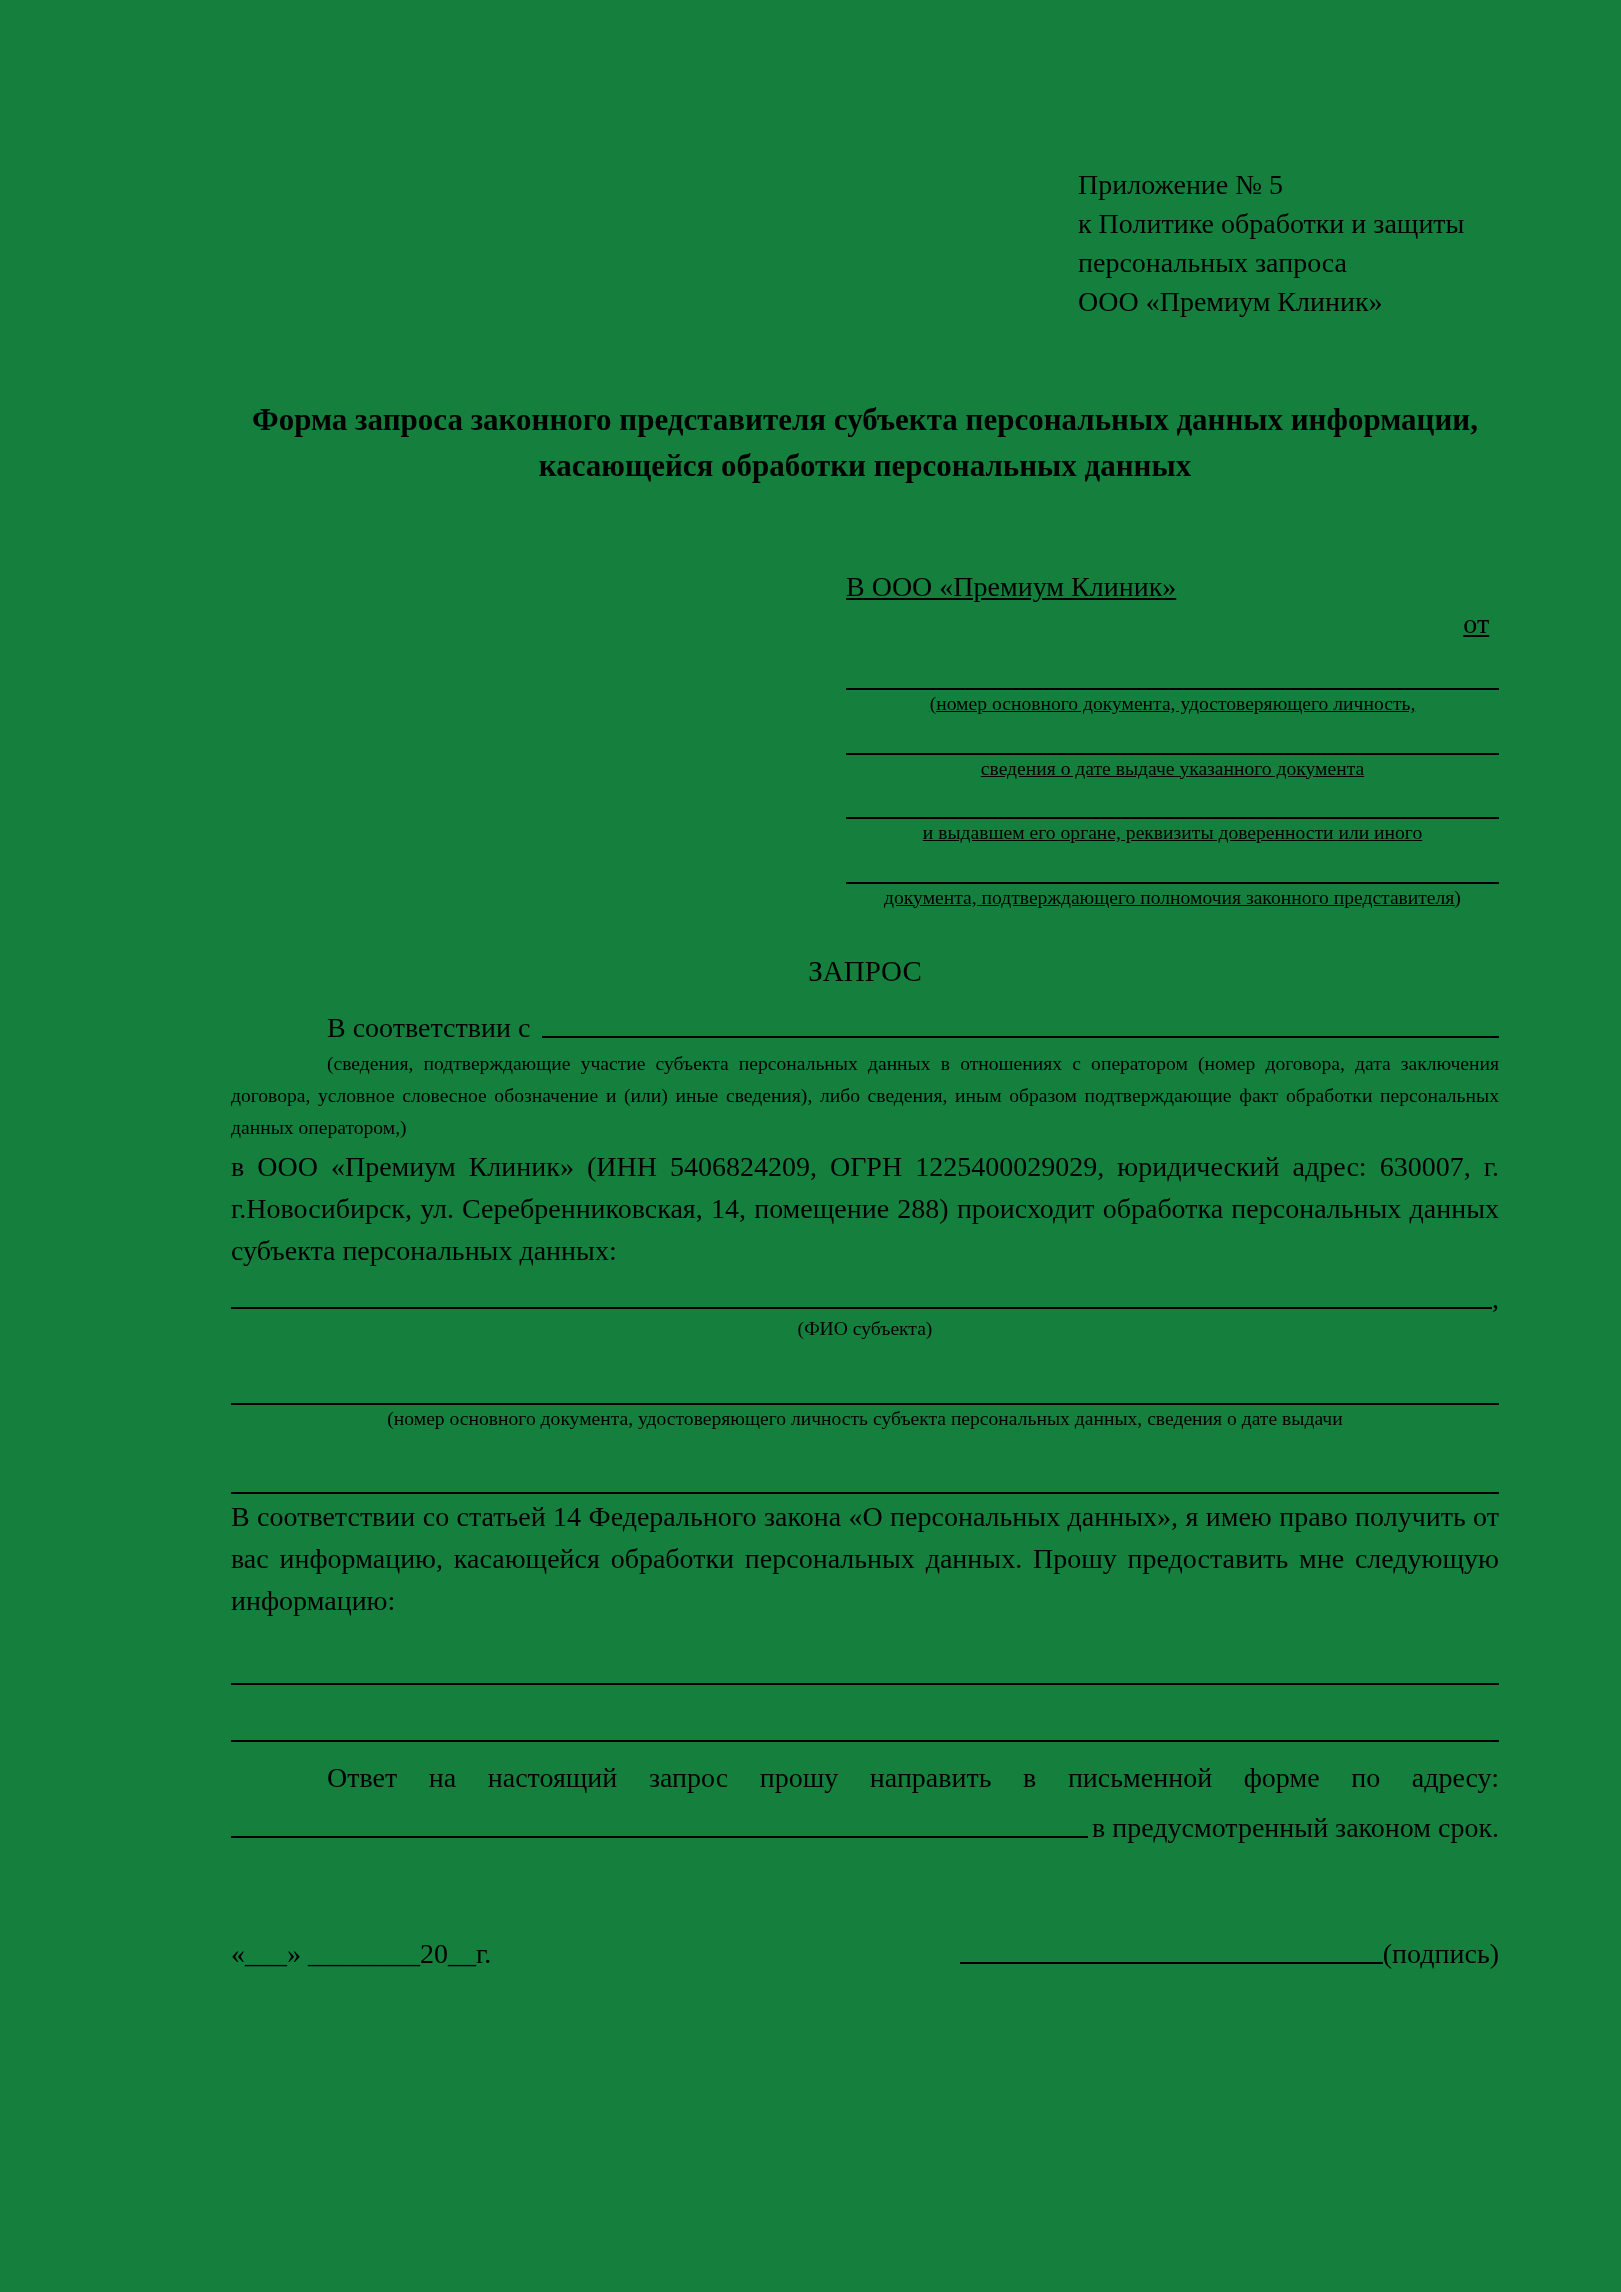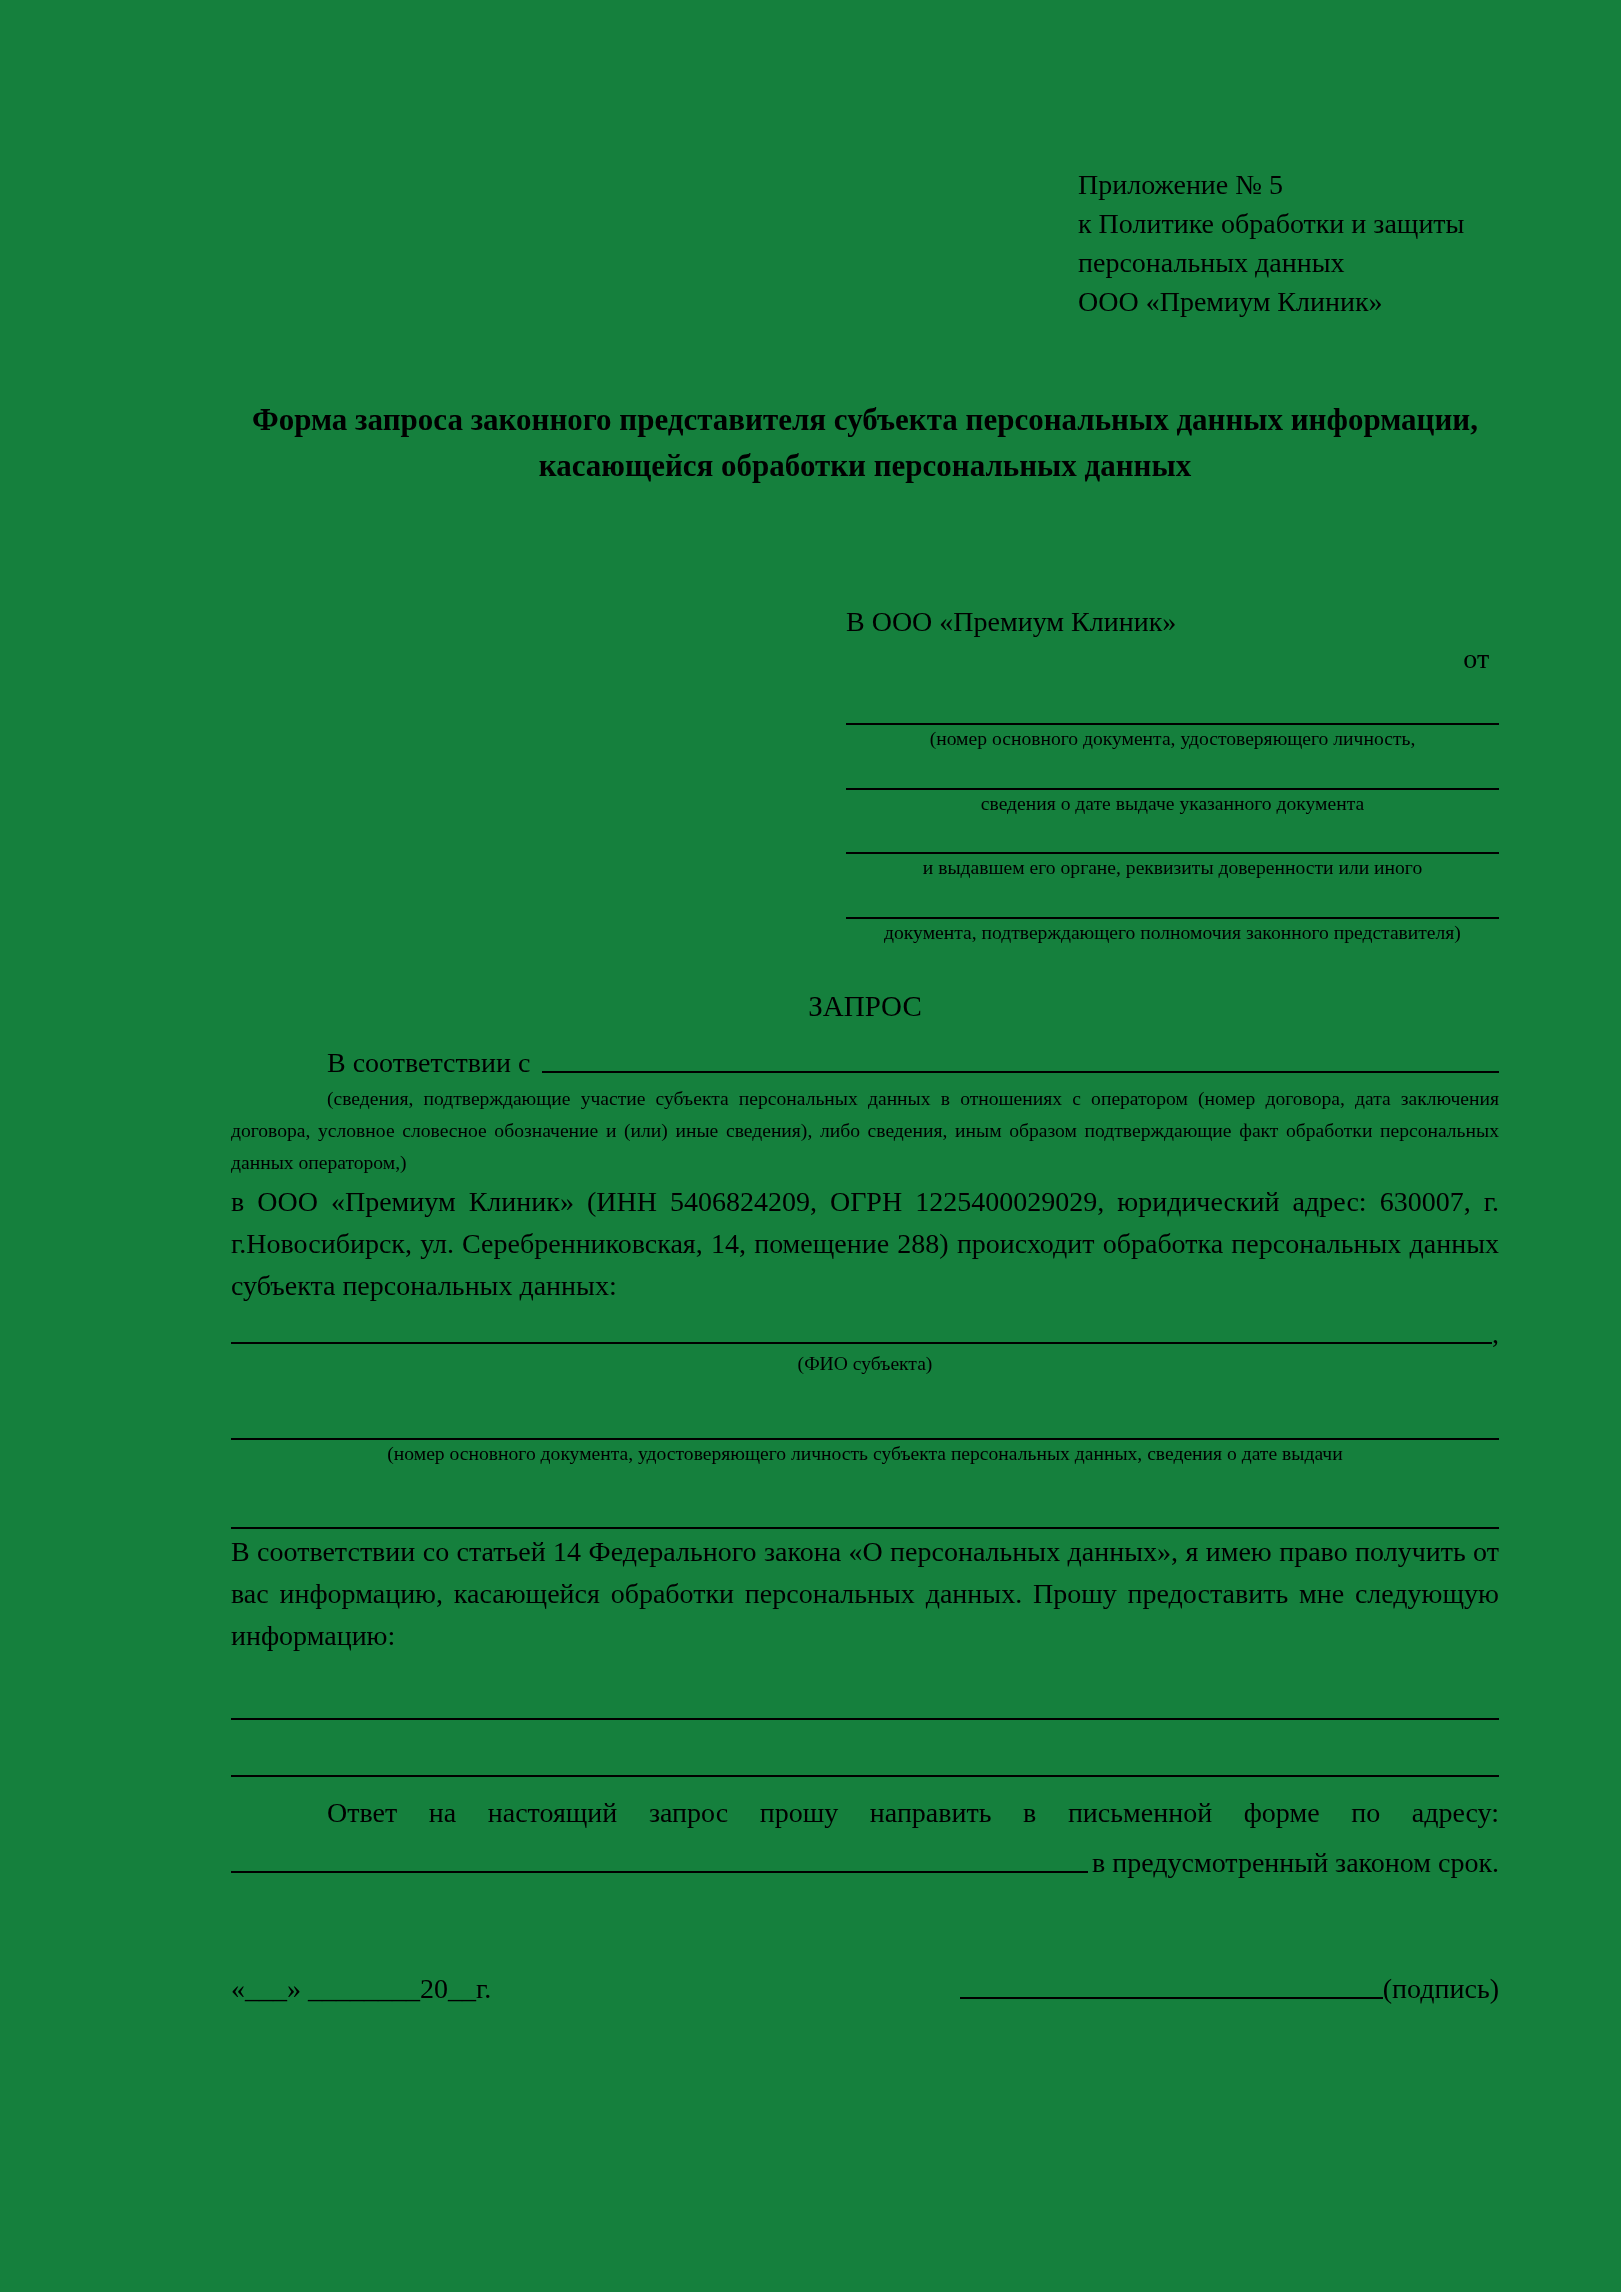--- a/index.html
+++ b/index.html
@@ -30,22 +30,23 @@
   
   .title {
     margin: 76px 0 0 0;
     font-size: 31px;
     font-weight: bold;
     text-align: center;
     line-height: 46px;
   }
   
   .addressee {
-    margin-top: 111px;
+    margin-top: 76px;
     margin-left: 615px;
+    text-decoration: underline;
   }
   .addr-org { line-height: 43px; }
   .from-row {
     display: flex;
     align-items: flex-end;
     height: 43px;
     flex-direction: column;
   }
   .from-row .lbl { flex: 0 0 auto; padding-right: 9.8px; }
   .fill-line {
@@ -135,21 +136,21 @@
   }
 </style>
 </head>
 <body>
 
 <div class="page">
 
   <div class="hdr">
     <div>Приложение № 5</div>
     <div>к Политике обработки и защиты</div>
-    <div>персональных данных</div>
+    <div>персональных запроса</div>
     <div>ООО «Премиум Клиник»</div>
   </div>
 
   <h1 class="title">Форма запроса законного представителя субъекта персональных данных информации, касающейся обработки персональных данных</h1>
 
   <div class="addressee">
     <div class="addr-org">В ООО «Премиум Клиник»</div>
     <div class="from-row">
       <span class="lbl">от</span>
       <span class="fill-line"></span>

